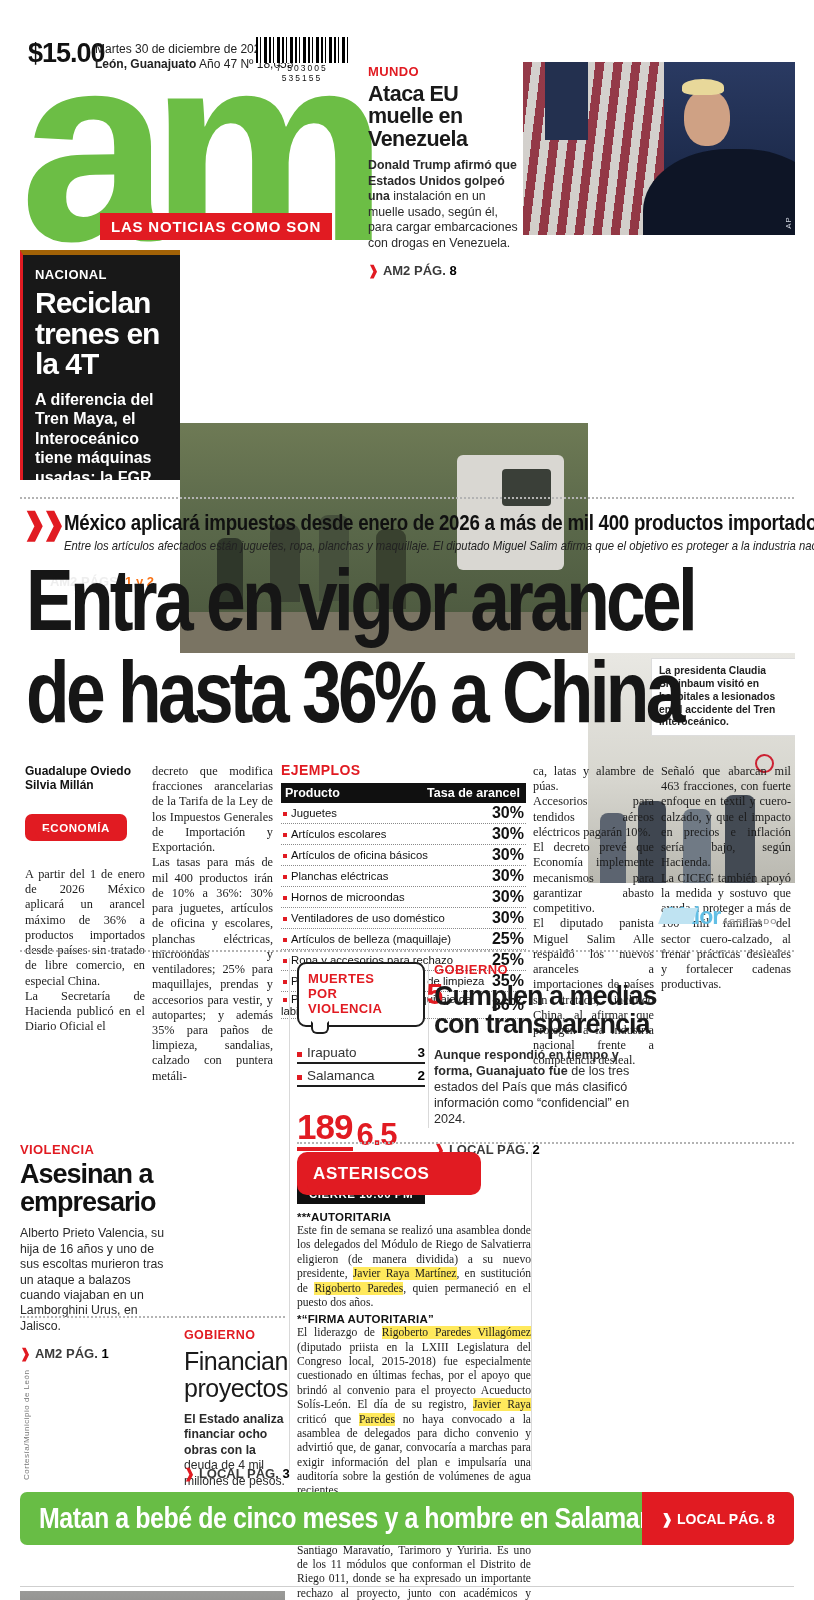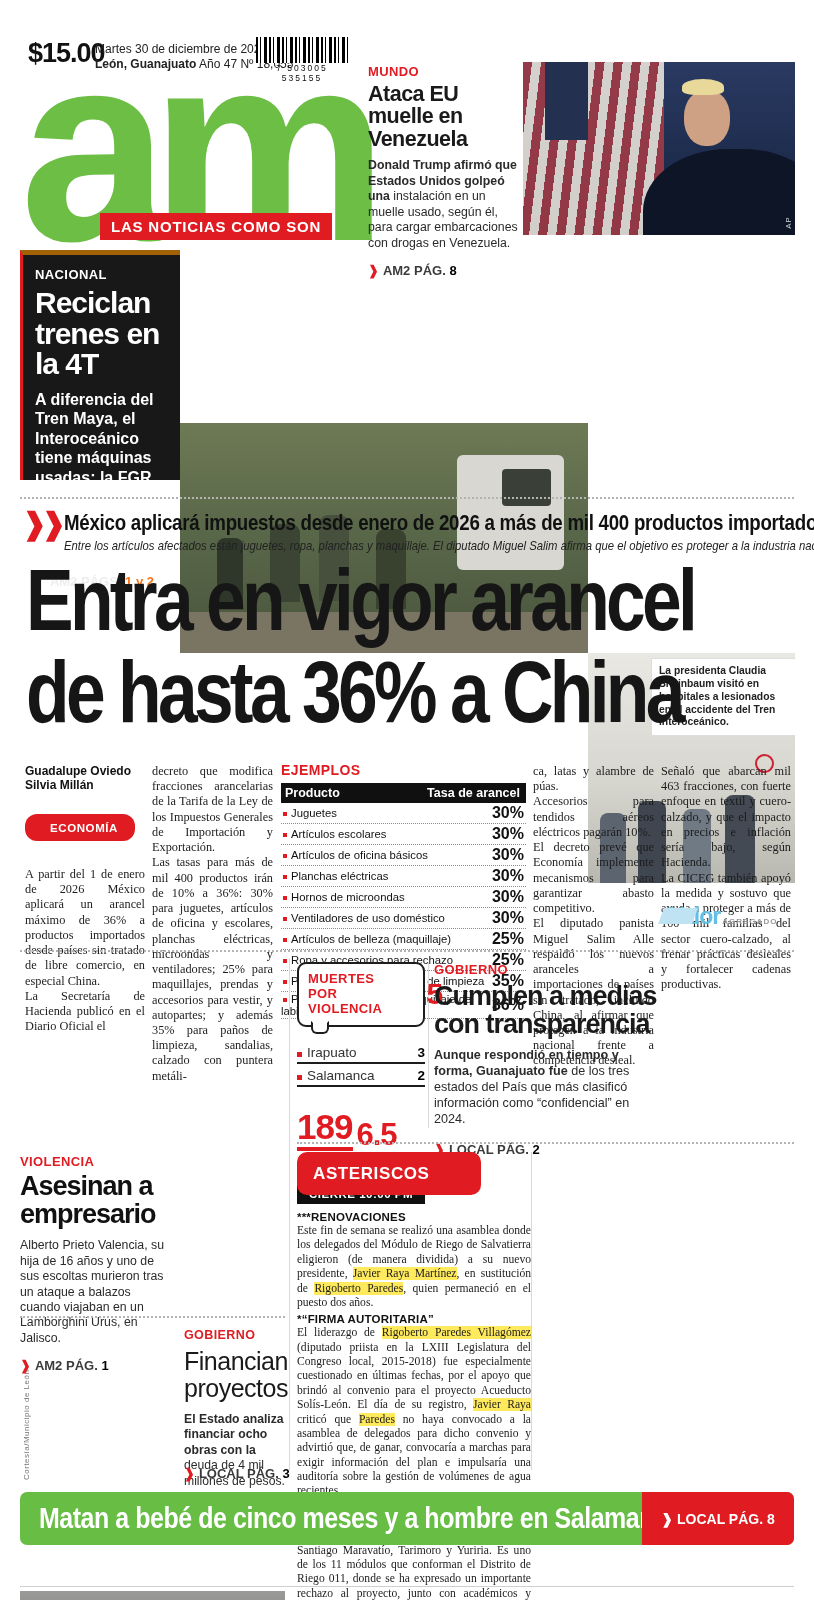--- a/index.html
+++ b/index.html
@@ -22,22 +22,22 @@
   .mdate{font-size:12px;line-height:1.25;color:#222;}
   .logo{color:#6cbe45;font-weight:900;font-size:268px;line-height:.62;letter-spacing:-19px;}
   .tagbox{background:#e11b22;color:#fff;font-weight:900;font-size:15px;letter-spacing:.8px;
           display:flex;align-items:center;justify-content:center;}
   .barcode{background:repeating-linear-gradient(90deg,#000 0 2px,#fff 2px 4px,#000 4px 5px,#fff 5px 8px,#000 8px 11px,#fff 11px 13px);}
   .bdigits{font-size:8.5px;letter-spacing:2px;text-align:center;}
   
   .nacbox{background:#181818;color:#fff;border-left:3px solid #e11b22;border-top:5px solid #a16207;
           box-sizing:border-box;padding:12px 10px 10px 12px;}
   
-  .bubble{background:#e11b22;color:#fff;font-weight:900;border-radius:12px;position:relative;
-          display:flex;align-items:center;justify-content:center;letter-spacing:.6px;padding-left:8px;}
+  .bubble{background:#e11b22;color:#fff;font-weight:900;border-radius:7px;position:relative;
+          display:flex;align-items:center;justify-content:center;letter-spacing:.6px;}
   .bubble:after{content:"";position:absolute;left:10px;bottom:-8px;border:9px solid transparent;
           border-top-color:#e11b22;border-left-width:4px;border-right-width:9px;}
   
   .mbox{border:2.5px solid #1d1d1d;border-radius:9px;position:relative;background:#fff;padding:8px 9px;}
   .mbox:after{content:"";position:absolute;left:12px;bottom:-9px;width:14px;height:9px;background:#fff;
           border-left:2.5px solid #1d1d1d;border-right:2.5px solid #1d1d1d;border-bottom:2.5px solid #1d1d1d;
           border-top:2px solid #fff;border-radius:0 0 6px 6px;}
   .mrow{display:flex;justify-content:space-between;align-items:flex-end;border-bottom:2px solid #1d1d1d;
         padding:4px 0 2px;font-size:13.5px;color:#333;}
   .mrow .sq{width:5px;height:5px;background:#e11b22;display:inline-block;margin-right:5px;}
@@ -253,21 +253,21 @@
     <div class="cierre" style="height:19px;margin-top:10px;">CIERRE 10:00 PM</div>
   </div>
 
   <div class="abs" style="left:434px;top:962px;width:226px;">
     <div class="tag">GOBIERNO</div>
     <div class="hl" style="font-size:27px;margin-top:5px;letter-spacing:-1px;">Cumplen a medias con transparencia</div>
     <div style="font-size:12.6px;line-height:1.27;margin-top:10px;color:#2b2b2b;"><b>Aunque respondió en tiempo y forma, Guanajuato fue</b><span> de los tres estados del País que más clasificó información como “confidencial” en 2024.</span></div>
     <div class="pref" style="margin-top:14px;"><span class="ar">❱</span><span>LOCAL PÁG.</span> <b>2</b></div>
   </div>
 
-  <div class="abs" style="left:20px;top:1142px;width:144px;margin-top:12px;">
+  <div class="abs" style="left:20px;top:1142px;width:144px;">
     <div class="tag">VIOLENCIA</div>
     <div style="font-weight:900;font-size:27px;line-height:1.02;letter-spacing:-1px;margin-top:4px;">Asesinan a empresario</div>
     <div style="font-size:12.3px;line-height:1.26;margin-top:10px;color:#2b2b2b;">Alberto Prieto Valencia, su hija de 16 años y uno de sus escoltas murieron tras un ataque a balazos cuando viajaban en un Lamborghini Urus, en Jalisco.</div>
     <div class="pref" style="margin-top:12px;"><span class="ar">❱</span><span>AM2 PÁG.</span> <b>1</b></div>
   </div>
 
   <div class="abs dotline" style="left:20px;top:1316px;width:265px;"></div>
   <div class="abs dotline" style="left:297px;top:1142px;width:497px;"></div>
 
   <div class="abs vcred" style="left:22px;top:1340px;height:140px;">Cortesía/Municipio de León</div>
@@ -278,21 +278,21 @@
       <div>Financian</div>
       <div>proyectos</div>
     </div>
     <div style="font-size:12.2px;line-height:1.26;margin-top:10px;color:#2b2b2b;"><b>El Estado analiza financiar ocho obras con la</b><span> deuda de 4 mil millones de pesos.</span></div>
   </div>
   <div class="abs pref" style="left:184px;top:1466px;"><span class="ar">❱</span><span>LOCAL PÁG.</span> <b>3</b></div>
 
   <div class="abs" style="left:297px;top:1152px;width:234px;">
     <div class="bubble" style="width:168px;height:43px;font-size:17px;border-radius:10px;justify-content:flex-start;padding-left:16px;">ASTERISCOS</div>
     <div style="margin-top:16px;">
-      <div class="asth">***RENOVACIONES</div>
+      <div class="asth">***AUTORITARIA</div>
       <p class="astp"><span>Este fin de semana se realizó una asamblea donde los delegados del Módulo de Riego de Salvatierra eligieron (de manera dividida) a su nuevo presidente, </span><span class="hly">Javier Raya Martínez</span><span>, en sustitución de </span><span class="hly">Rigoberto Paredes</span><span>, quien permaneció en el puesto dos años.</span></p>
       <div class="asth">*“FIRMA AUTORITARIA”</div>
       <p class="astp"><span>El liderazgo de </span><span class="hly">Rigoberto Paredes Villagómez</span><span> (diputado priista en la LXIII Legislatura del Congreso local, 2015-2018) fue especialmente cuestionado en últimas fechas, por el apoyo que brindó al convenio para el proyecto Acueducto Solís-León. El día de su registro, </span><span class="hly">Javier Raya</span><span> criticó que </span><span class="hly">Paredes</span><span> no haya convocado a la asamblea de delegados para dicho convenio y advirtió que, de ganar, convocaría a marchas para exigir información del plan e impulsaría una auditoría sobre la gestión de volúmenes de agua recientes.</span></p>
       <div class="asth">*FUERTE REPRESENTACIÓN</div>
       <p class="astp">Al Módulo de Riego de Salvatierra lo integran 6,215 productores de ejidos de Salvatierra, Santiago Maravatío, Tarimoro y Yuriria. Es uno de los 11 módulos que conforman el Distrito de Riego 011, donde se ha expresado un importante rechazo al proyecto, junto con académicos y defensores del territorio, afirmando que el diseño del plan no se socializó con ellos. A la fecha, ni proyecto ejecutivo hay.</p>
     </div>
 
   </div>
   <div class="abs vrule" style="left:531px;top:1152px;height:318px;"></div>
 

